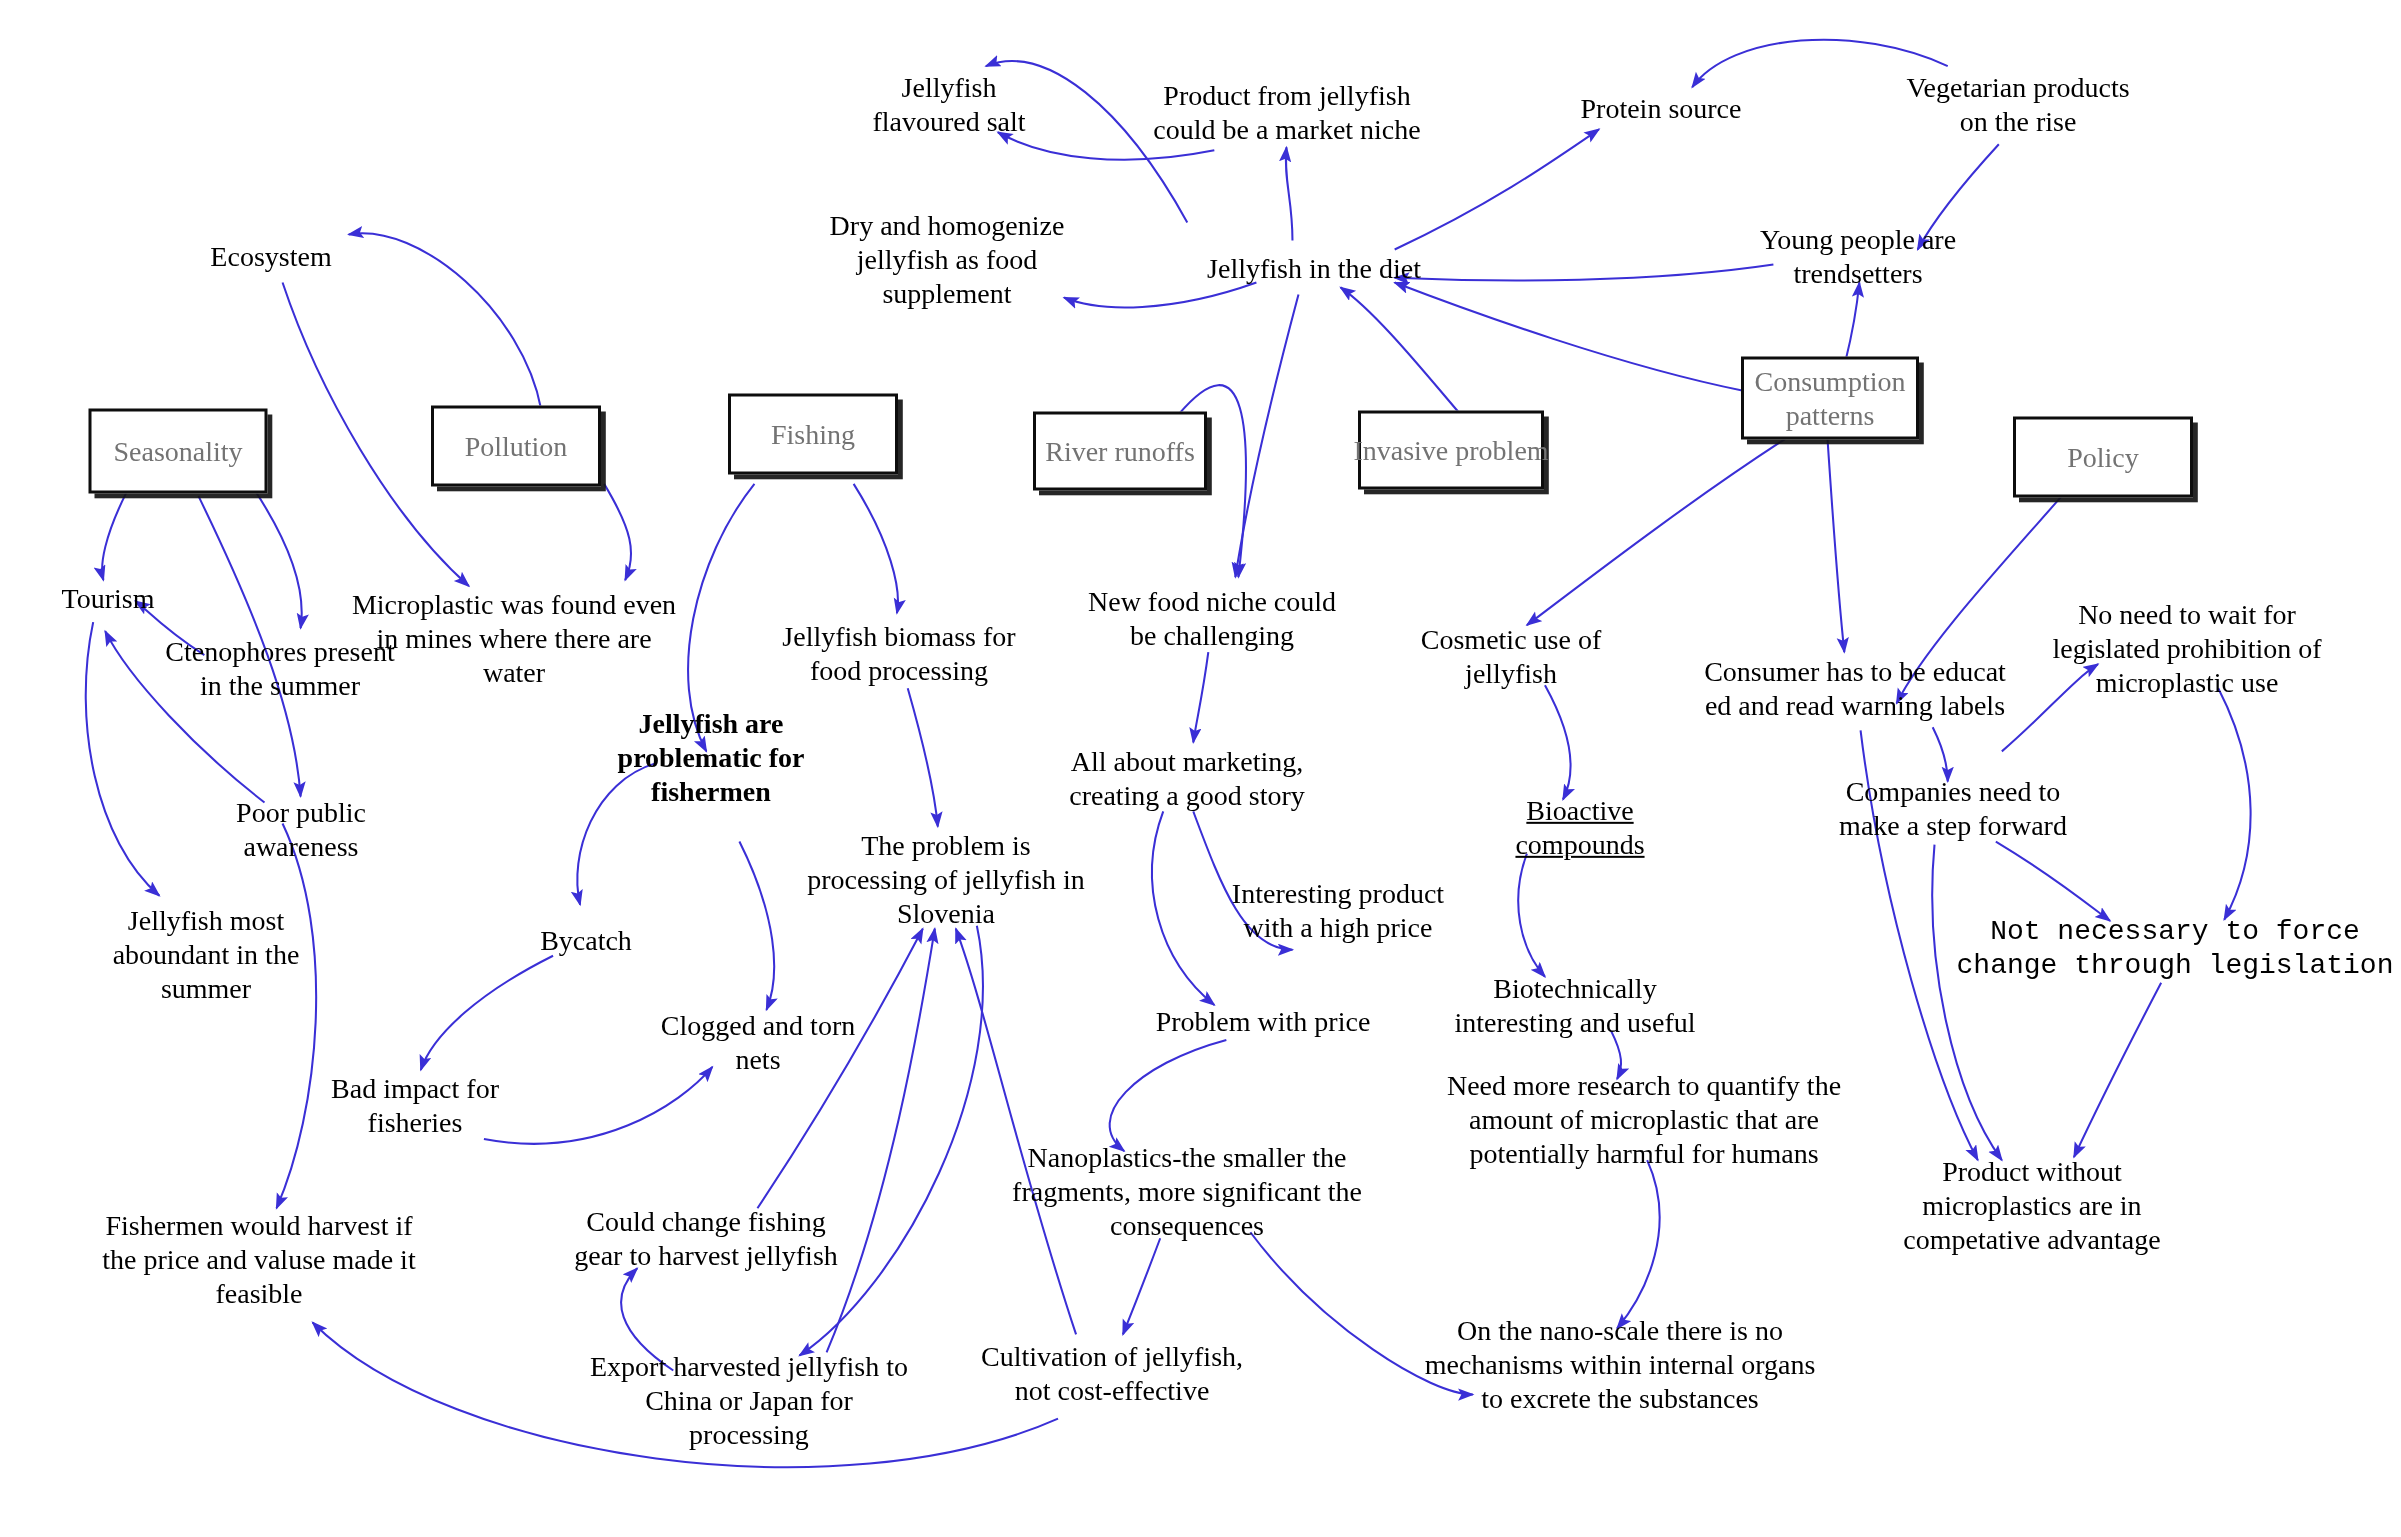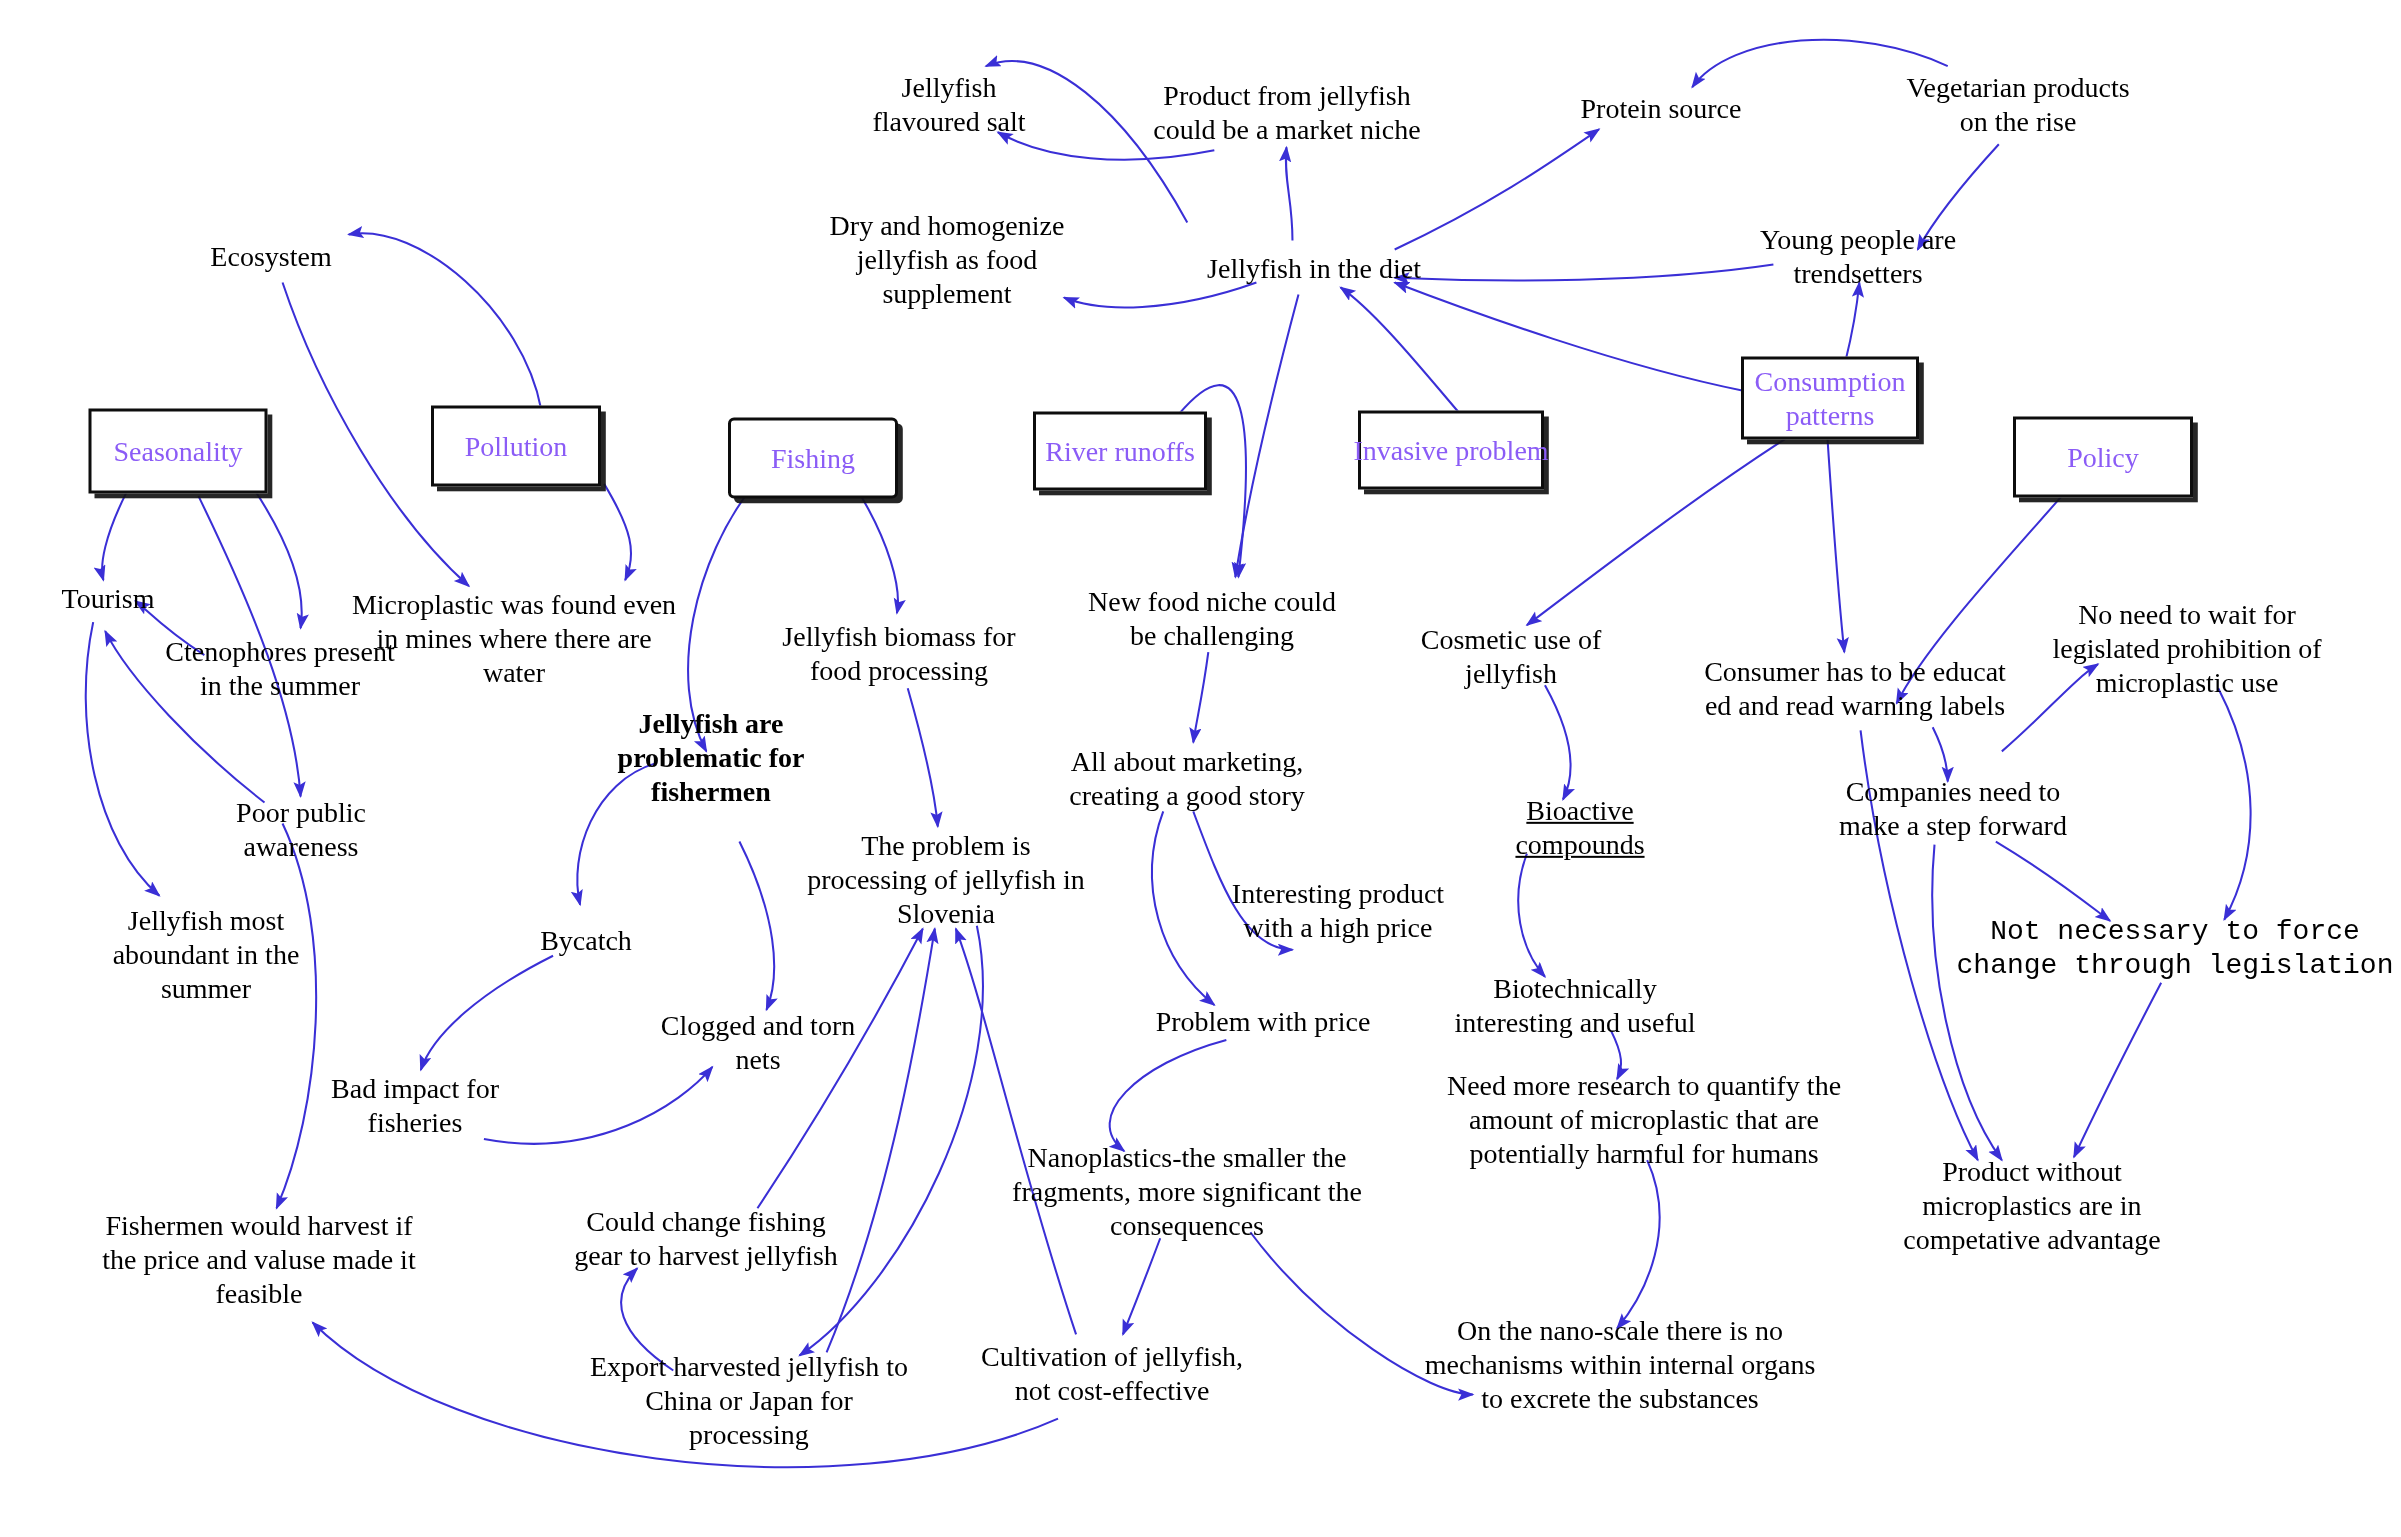--- a/index.html
+++ b/index.html
@@ -25,21 +25,21 @@
   .boxnode{
     position:absolute;
     transform:translate(-50%,-50%);
     border:3px solid #0d0d0d;
     background:#ffffff;
     box-shadow:5.4px 5.4px 0 -0.6px rgba(20,20,20,0.92);
     display:flex;
     align-items:center;
     justify-content:center;
     text-align:center;
-    color:#8b5cf6;
+    color:#737373;
     font-size:28px;
     line-height:1.2;
     white-space:pre;
   }
 </style>
 </head>
 <body>
 
 <div id="stage">
   <svg id="edges" viewBox="0 0 3994 2557" preserveAspectRatio="none">
@@ -185,21 +185,21 @@
       <div class="node" style="left: 1620px; top: 1365px;">On the nano-scale there is no
 mechanisms within internal organs
 to excrete the substances</div>
       <div class="node" style="left: 749px; top: 1401px;">Export harvested jellyfish to
 China or Japan for
 processing</div>
       <div class="node" style="left: 1112px; top: 1374px;">Cultivation of jellyfish,
 not cost-effective</div>
       <div class="boxnode" style="left: 178px; top: 451px; width: 173px; height: 79px;">Seasonality</div>
       <div class="boxnode" style="left: 516px; top: 446px; width: 164px; height: 75px;">Pollution</div>
-      <div class="boxnode" style="left: 813px; top: 458px; width: 164px; height: 75px; border-radius: 6px;">Fishing</div>
+      <div class="boxnode" style="left: 813px; top: 434px; width: 164px; height: 75px;">Fishing</div>
       <div class="boxnode" style="left: 1120px; top: 451px; width: 168px; height: 73px;">River runoffs</div>
       <div class="boxnode" style="left: 1451px; top: 450px; width: 180px; height: 73px;">Invasive problem</div>
       <div class="boxnode" style="left: 1830px; top: 398px; width: 172px; height: 77px;">Consumption
 patterns</div>
       <div class="boxnode" style="left: 2103px; top: 457px; width: 174px; height: 75px;">Policy</div>
     </div>
 </div>
 
 
 </body></html>

